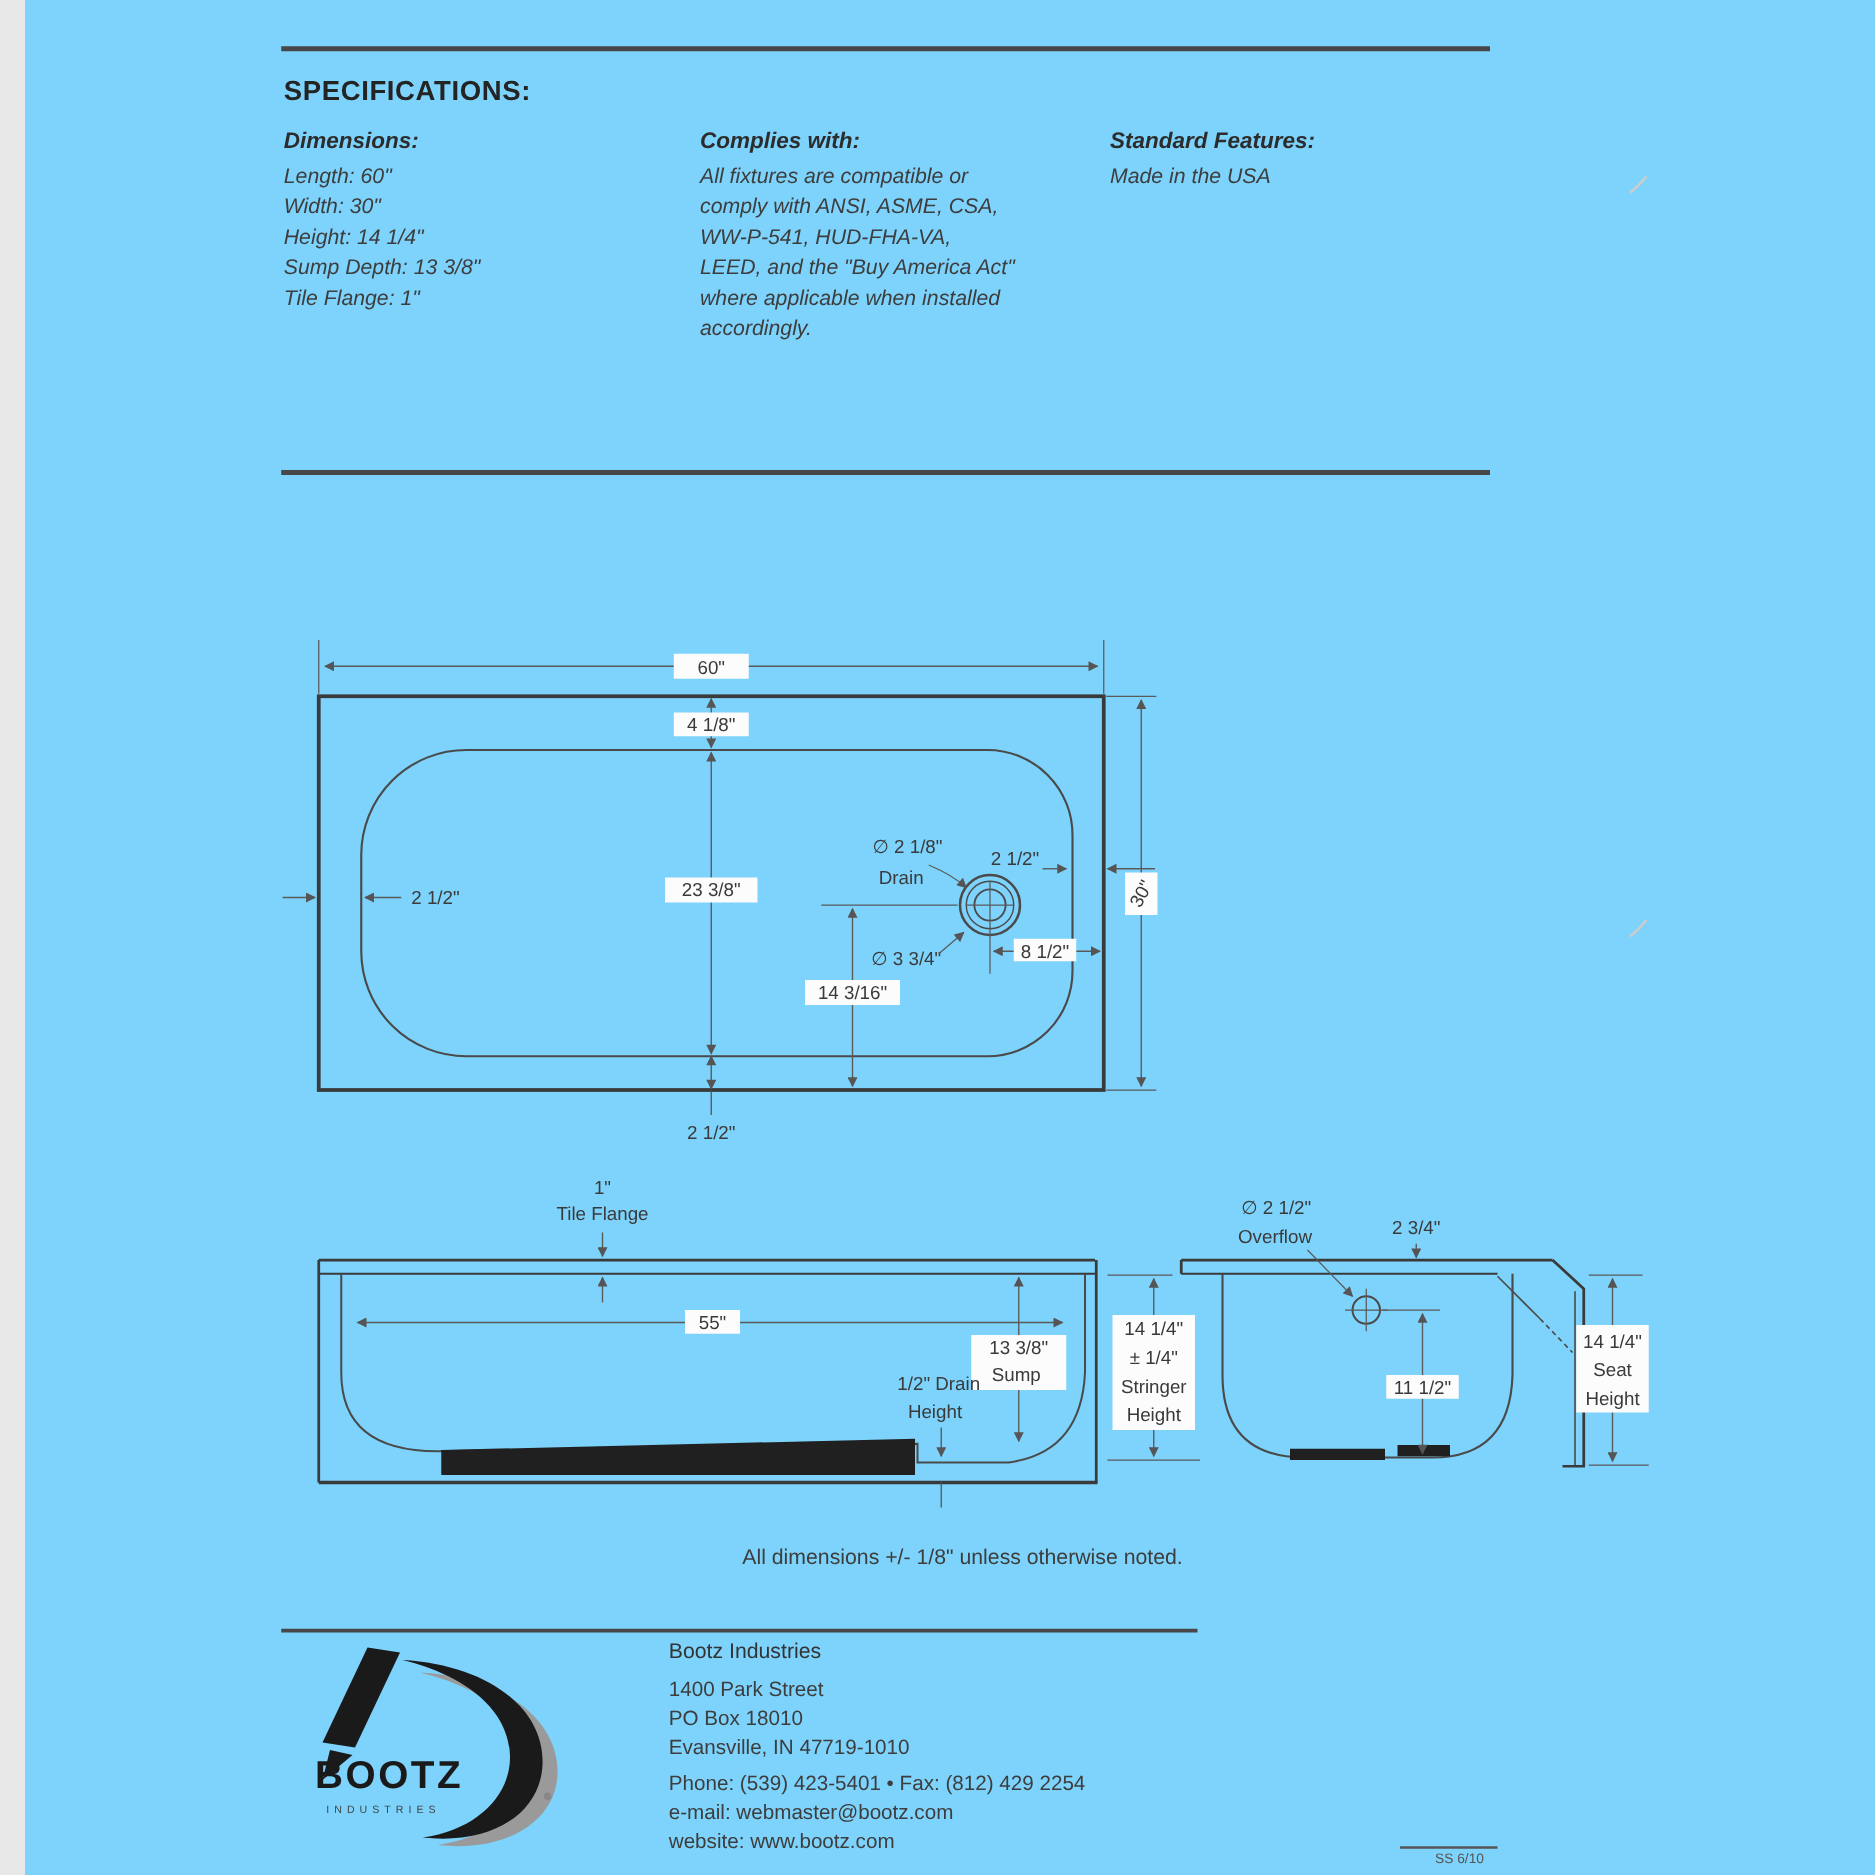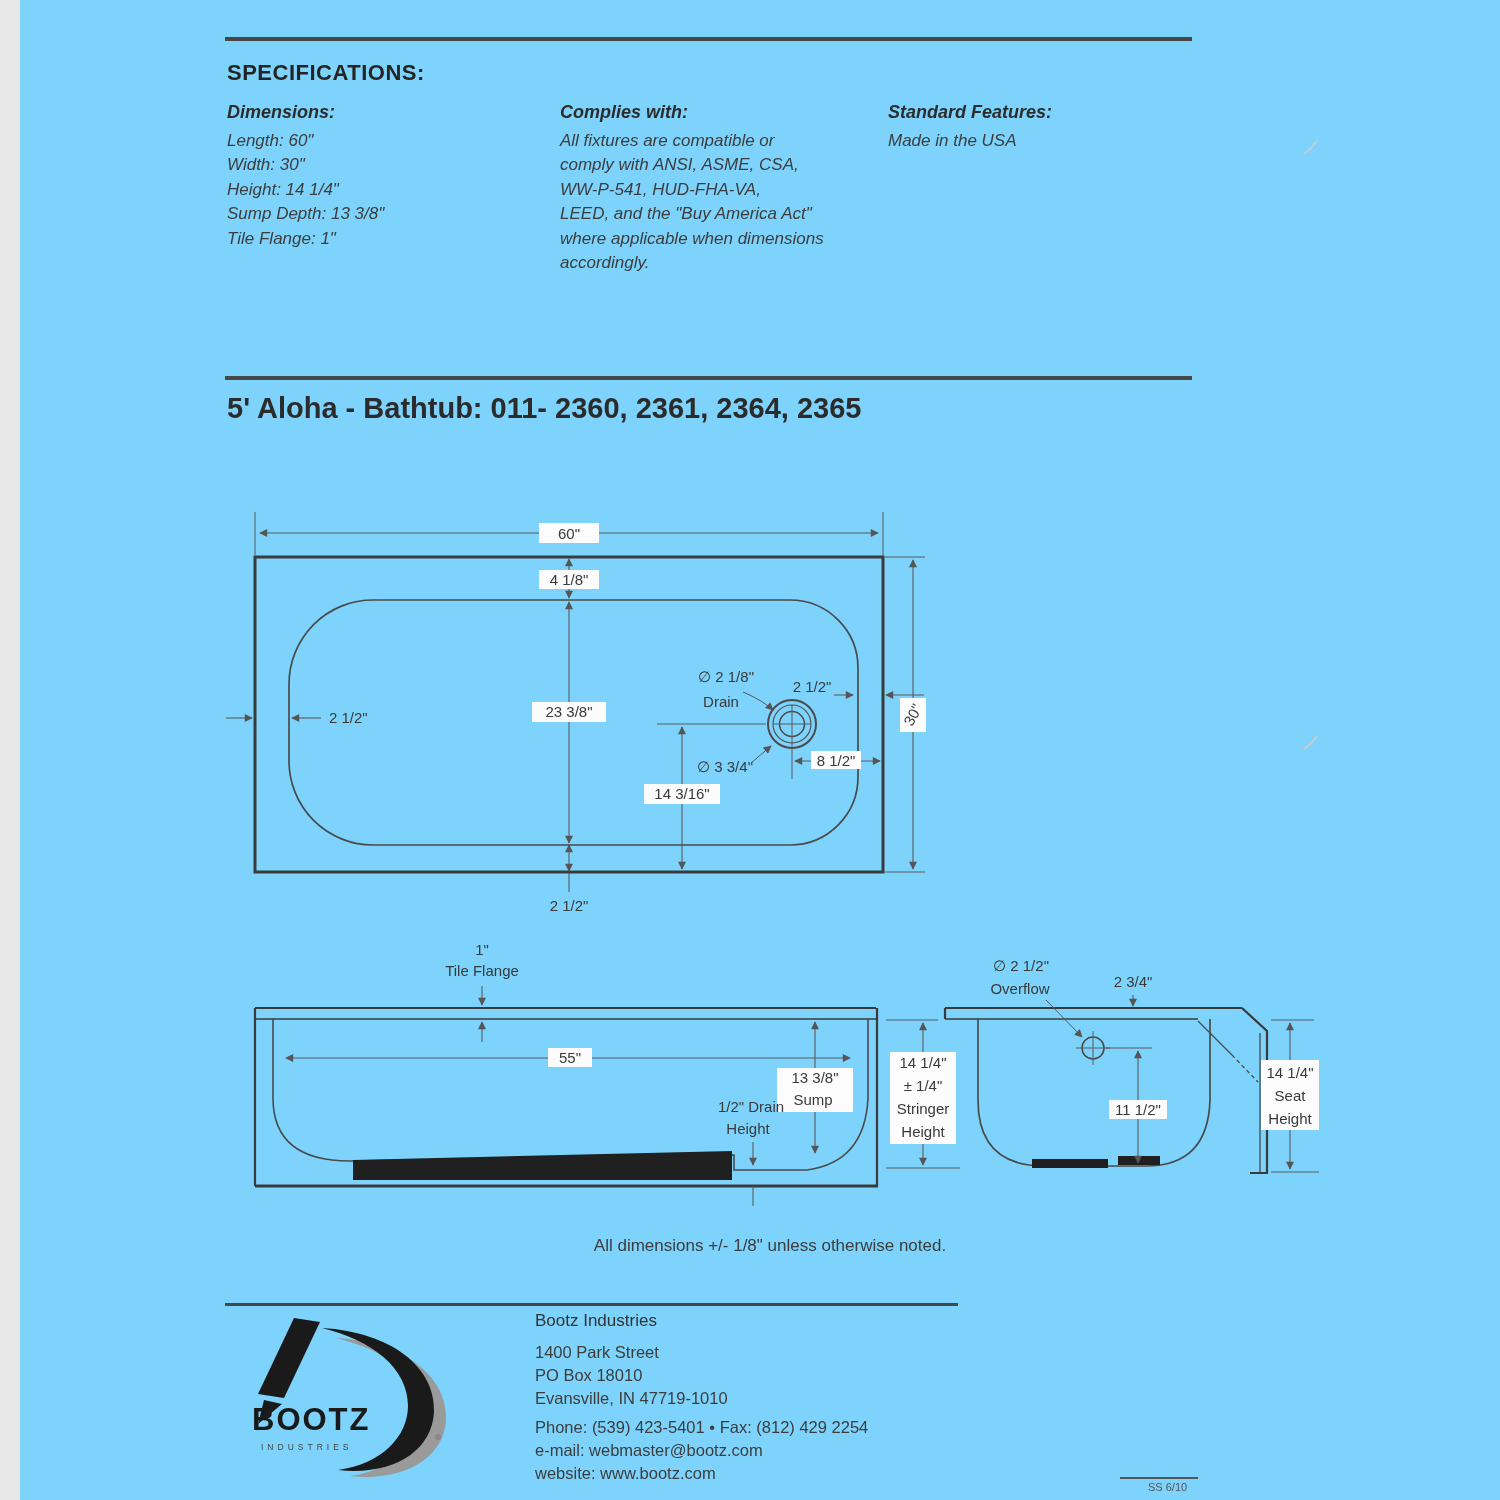--- a/index.html
+++ b/index.html
@@ -44,31 +44,30 @@
     <div>Sump Depth: 13 3/8"</div>
     <div>Tile Flange: 1"</div>
   </div>
 
   <div class="spec-col" style="left:540px;top:100px;">
     <div class="col-head">Complies with:</div>
     <div>All fixtures are compatible or</div>
     <div>comply with ANSI, ASME, CSA,</div>
     <div>WW-P-541, HUD-FHA-VA,</div>
     <div>LEED, and the "Buy America Act"</div>
-    <div>where applicable when dimensions</div>
+    <div>where applicable when installed</div>
     <div>accordingly.</div>
   </div>
 
   <div class="spec-col" style="left:868px;top:100px;">
     <div class="col-head">Standard Features:</div>
     <div>Made in the USA</div>
   </div>
 
   <div class="rule" style="left:205px;top:376px;width:967px;height:4px;"></div>
-  <div class="abs title" style="left:207px;top:392px;">5' Aloha - Bathtub: 011- 2360, 2361, 2364, 2365</div>
 
   <svg class="abs" style="left:0;top:0;" width="1500" height="1500" viewBox="0 0 1500 1500">
     <defs>
       <marker id="ar" viewBox="0 0 10 10" refX="9" refY="5" markerWidth="9" markerHeight="8" orient="auto-start-reverse" markerUnits="userSpaceOnUse">
         <path d="M0 0 L10 5 L0 10 z" fill="#555"></path>
       </marker>
     </defs>
 
     <g>
       <path d="M1284 154 q7 -5 13 -13" stroke="#cccccc" stroke-width="2" fill="none"></path>

